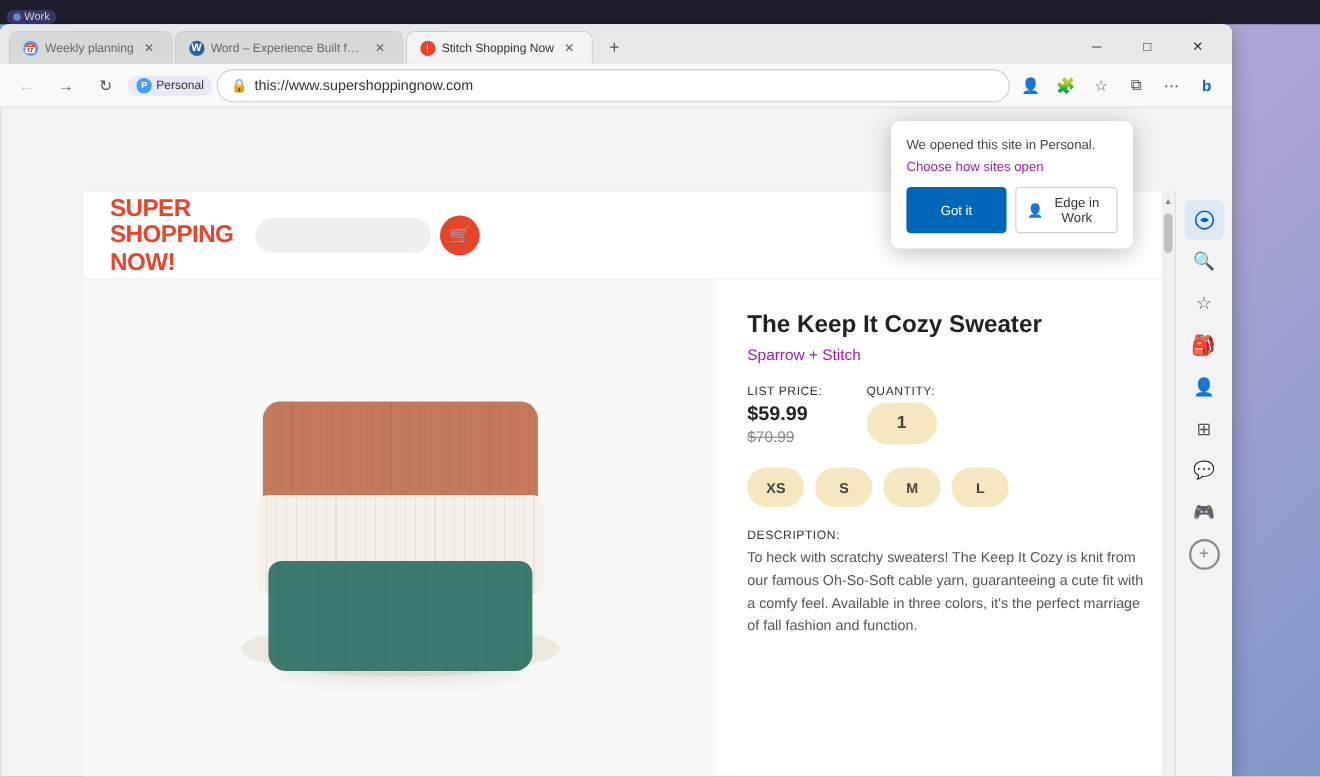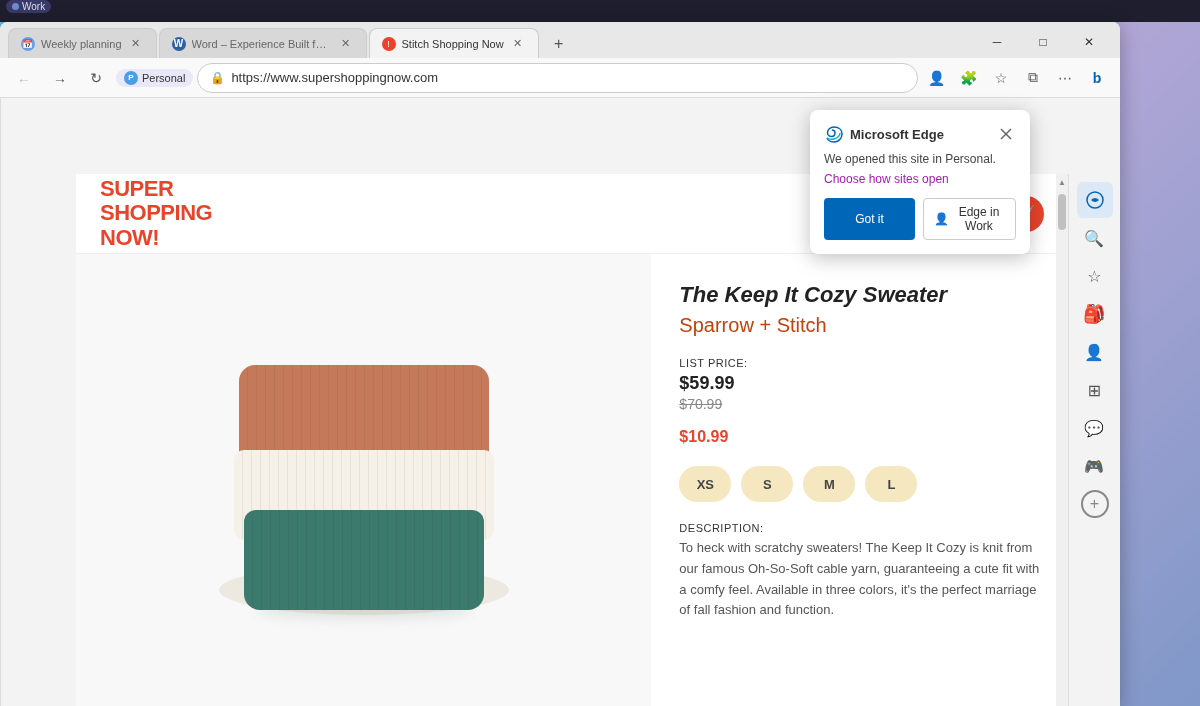--- a/index.html
+++ b/index.html
@@ -308,21 +308,20 @@
 
     
     .shop-header {
       display: flex;
       align-items: center;
       padding: 0 24px;
       height: 80px;
       border-bottom: 1px solid #eee;
       gap: 20px;
       position: relative;
-      justify-content: space-between;
     }
     .shop-logo {
       font-size: 22px;
       font-weight: 900;
       color: #e8442a;
       line-height: 1.1;
       text-transform: uppercase;
       letter-spacing: -0.5px;
       min-width: 110px;
     }
@@ -461,25 +460,24 @@
     .product-info {
       width: 42%;
       padding: 28px 28px 20px 28px;
       overflow-y: auto;
     }
     .product-title {
       font-size: 22px;
       font-weight: 700;
       color: #222;
       margin-bottom: 6px;
-      font-style: italic;
     }
     .product-brand {
-      font-size: 20px;
-      color: #c2410c;
+      font-size: 14px;
+      color: #a21caf;
       margin-bottom: 20px;
     }
     .price-qty-row {
       display: flex;
       gap: 40px;
       margin-bottom: 16px;
       align-items: flex-start;
     }
     .price-section {}
     .label-text {
@@ -574,21 +572,21 @@
       border-radius: 8px 8px 0 0;
       overflow: hidden;
       box-shadow: 0 4px 20px rgba(0,0,0,0.3);
     }
 
     
     .top-strip {
       height: 22px;
       background: #1e1e2e;
       display: flex;
-      align-items: flex-start;
+      align-items: flex-end;
       position: absolute;
       top: 0; left: 0;
       width: 1200px;
     }
     .work-badge {
       display: flex;
       align-items: center;
       gap: 3px;
       background: #3a3a6a;
       border-radius: 8px;
@@ -685,21 +683,21 @@
       <div class="nav-btn">→</div>
       <div class="nav-btn">↻</div>
 
       <div class="profile-pill">
         <div class="profile-dot">P</div>
         <span style="font-size:11px;">Personal</span>
       </div>
 
       <div class="address-bar">
         <span class="address-lock">🔒</span>
-        <span>https://www.supershoppingnow.com</span>
+        <span>this://www.supershoppingnow.com</span>
       </div>
 
       <div class="nav-icons">
         <div class="nav-icon-btn">👤</div>
         <div class="nav-icon-btn">🧩</div>
         <div class="nav-icon-btn">☆</div>
         <div class="nav-icon-btn">⧉</div>
         <div class="nav-icon-btn">⋯</div>
         <div class="nav-icon-btn" style="color:#0067b8; font-weight:bold;">b</div>
       </div>
@@ -757,24 +755,27 @@
           <div class="product-info">
             <h1 class="product-title">The Keep It Cozy Sweater</h1>
             <p class="product-brand">Sparrow + Stitch</p>
 
             <div class="price-qty-row">
               <div class="price-section">
                 <div class="label-text">LIST PRICE:</div>
                 <div class="price-current">$59.99</div>
                 <div class="price-original">$70.99</div>
               </div>
+              <div class="qty-section">
+                <div class="label-text">QUANTITY:</div>
+                <div class="qty-box">1</div>
+              </div>
             </div>
 
             <div class="savings-row">
-              <div class="savings-amount">$10.99</div>
             </div>
 
             <div class="size-section">
               <div class="size-buttons">
                 <div class="size-btn">XS</div>
                 <div class="size-btn">S</div>
                 <div class="size-btn">M</div>
                 <div class="size-btn">L</div>
               </div>
             </div>
@@ -805,36 +806,20 @@
         <div class="sidebar-add-btn">+</div>
         <div style="flex:1;"></div>
 
       </div>
 
     </div>
 
   </div>
 
   <div class="edge-popup">
-    <div class="edge-popup-header">
-      <div class="edge-logo-area">
-
-        <svg class="edge-logo" viewBox="0 0 20 20" fill="none">
-          <path d="M3 14C3 14 4.5 18 10 18C15.5 18 18 13.5 18 10C18 6 15 3 10 3C6 3 3.5 6 3.5 8.5C3.5 11 5.5 12.5 7.5 12.5C9.5 12.5 11 11 11 9C11 7 9.5 6 8 6" stroke="#0067b8" stroke-width="1.5" fill="none"></path>
-          <path d="M3 14C3 14 6 16 10 15C14 14 16 11 16 9" stroke="#00b4d8" stroke-width="1.5" fill="none"></path>
-        </svg>
-        <span>Microsoft Edge</span>
-      </div>
-      <div class="popup-close-btn">
-        <svg width="12" height="12" viewBox="0 0 12 12">
-            <line x1="1" y1="1" x2="11" y2="11" stroke="#666" stroke-width="1.5"></line>
-            <line x1="11" y1="1" x2="1" y2="11" stroke="#666" stroke-width="1.5"></line>
-          </svg>
-      </div>
-    </div>
 
     <div class="edge-popup-text">We opened this site in Personal.</div>
     <a class="edge-popup-link">Choose how sites open</a>
 
     <div class="edge-popup-buttons">
       <button class="btn-got-it">Got it</button>
       <button class="btn-open-work">
         <span>👤</span>
         <span>Edge in Work</span>
       </button>

